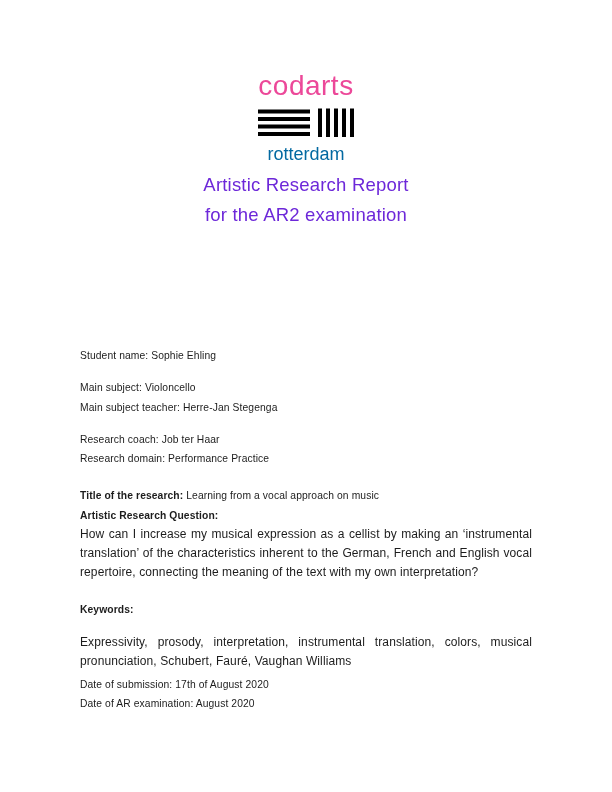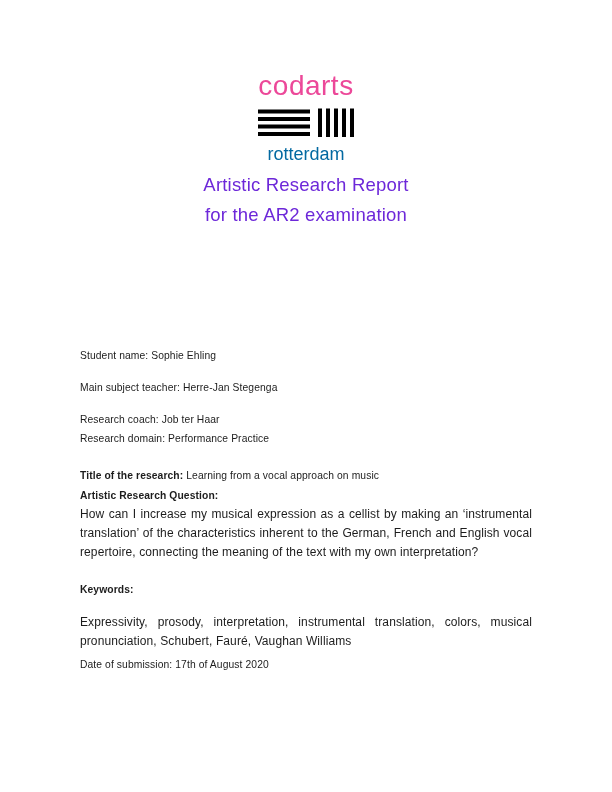--- a/index.html
+++ b/index.html
@@ -57,20 +57,21 @@
   <div class="title-block">
     <div class="title-line">Artistic Research Report</div>
     <div class="title-line">for the AR2 examination</div>
   </div>
 
   <div class="content">
 
     <p class="line m-student">Student name: Sophie Ehling</p>
 
     <div class="m-subject">
+      <p class="line">Main subject: Violoncello</p>
       <p class="line">Main subject teacher: Herre-Jan Stegenga</p>
     </div>
 
     <div class="m-domain">
       <p class="line19">Research coach:  Job ter Haar</p>
       <p class="line19">Research domain: Performance Practice</p>
     </div>
 
     <p class="line19 m-restitle">
       <span class="b">Title of the research:</span>
@@ -81,17 +82,18 @@
       <p class="line19 b">Artistic Research Question:</p>
       <p class="para">How can I increase my musical expression as a cellist by making an ‘instrumental translation’ of the characteristics inherent to the German, French and English vocal repertoire, connecting the meaning of the text with my own interpretation?</p>
     </div>
 
     <p class="line19 b m-kwhead">Keywords:</p>
 
     <p class="para m-kwtext">Expressivity, prosody, interpretation, instrumental translation, colors, musical pronunciation, Schubert, Fauré, Vaughan Williams</p>
 
     <div class="m-dates">
       <p class="line19">Date of submission: 17th of August 2020</p>
+      <p class="line19">Date of AR examination: August 2020</p>
     </div>
 
   </div>
 
 </div>
 
 </body></html>

